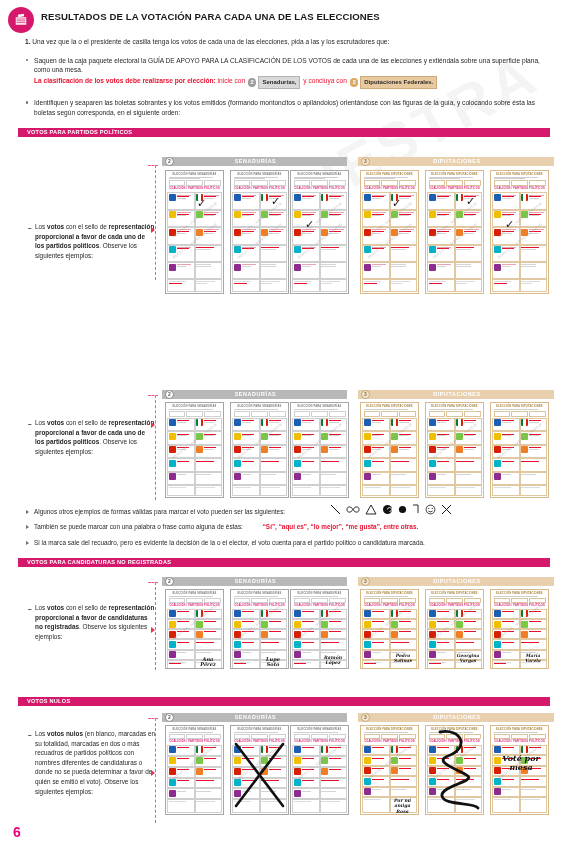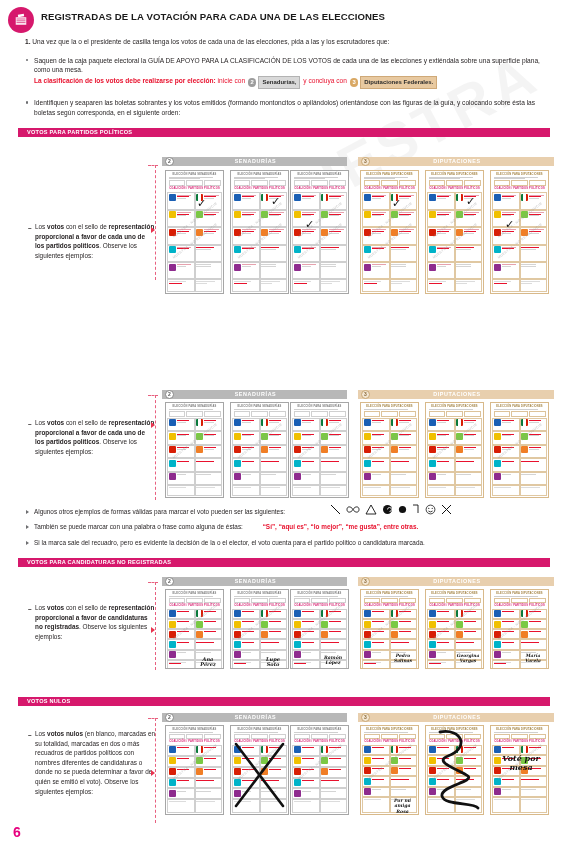--- a/index.html
+++ b/index.html
@@ -173,21 +173,21 @@
     <div class="hdr-badge">
       <svg width="16" height="16" viewBox="0 0 16 16">
         <rect x="2.5" y="5" width="11" height="8" rx="0.8" fill="#ffffff" opacity="0.95"></rect>
         <rect x="2.5" y="5" width="11" height="8" rx="0.8" fill="none" stroke="#d6186c" stroke-width="0.5"></rect>
         <line x1="3.5" y1="7" x2="12.5" y2="7" stroke="#d6186c" stroke-width="0.7"></line>
         <line x1="3.5" y1="8.8" x2="12.5" y2="8.8" stroke="#d6186c" stroke-width="0.7"></line>
         <line x1="3.5" y1="10.6" x2="12.5" y2="10.6" stroke="#d6186c" stroke-width="0.7"></line>
         <rect x="5" y="2.2" width="6" height="2.6" fill="#ffffff" transform="rotate(-8 8 3.5)"></rect>
       </svg>
     </div>
-    <div class="hdr-title">REGISTRADAS DE LA VOTACIÓN PARA CADA UNA DE LAS ELECCIONES</div>
+    <div class="hdr-title">RESULTADOS DE LA VOTACIÓN PARA CADA UNA DE LAS ELECCIONES</div>
   </div>
 
   <div class="intro">
     <div class="num-item">
       <b>1.</b>
       <span>Una vez que la o el presidente de casilla tenga los votos de cada una de las elecciones, pida a las y los escrutadores  que:</span>
     </div>
 
     <div class="bullets">
       <div class="bul">

